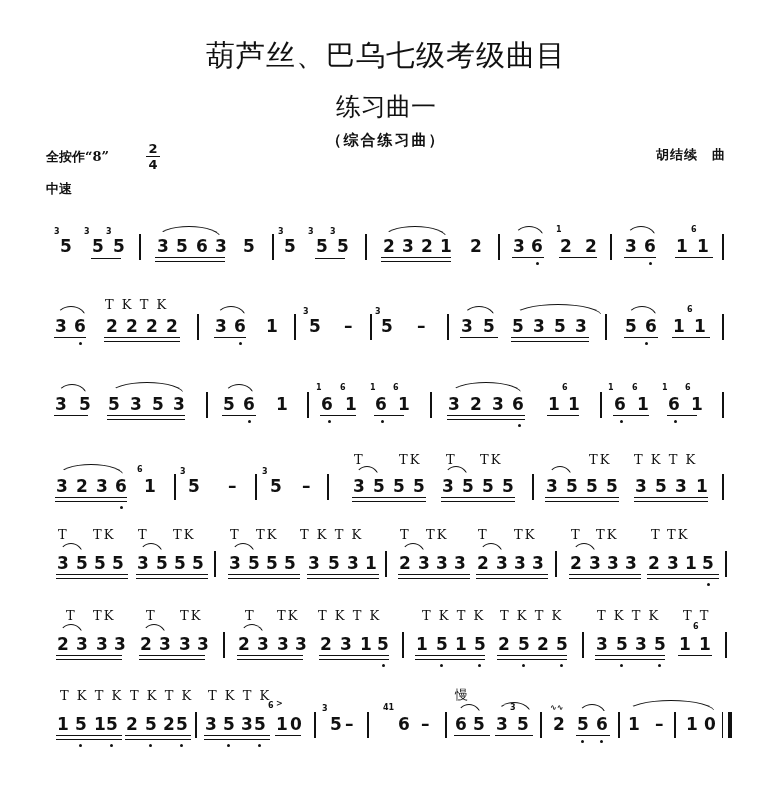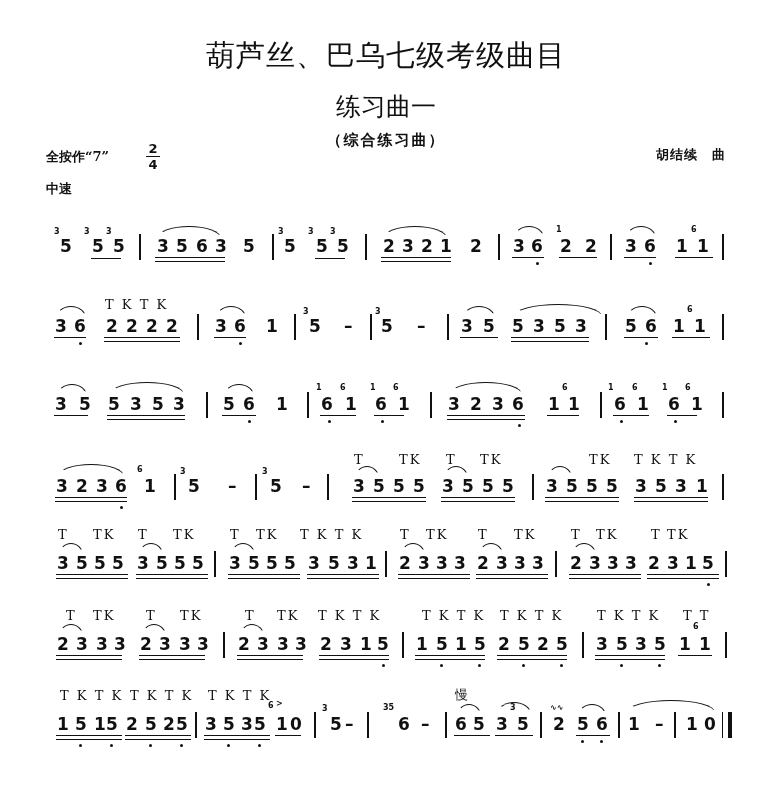--- a/index.html
+++ b/index.html
@@ -22,21 +22,21 @@
   .slur{position:absolute;border:1.5px solid #111;border-color:#111 transparent transparent transparent;border-radius:50%/100% 100% 0 0;height:10px;}
   .ldot{position:absolute;width:3px;height:3px;border-radius:50%;background:#111;}
   .dbl{position:absolute;width:5px;height:26px;border-left:1.5px solid #111;border-right:4px solid #111;}
 </style>
 </head>
 <body>
 
 <div class="abs title">葫芦丝、巴乌七级考级曲目</div>
 <div class="abs subtitle">练习曲一</div>
 <div class="abs subsub">（综合练习曲）</div>
-<div class="abs key">全按作“7”</div>
+<div class="abs key">全按作“8”</div>
 <div class="abs tsig">
   <span>2</span>
   <span class="bar"></span>
   <span>4</span>
 </div>
 <div class="abs tempo">中速</div>
 <div class="abs composer">胡结续　曲</div>
 
 <div id="score">
     <div class="grace" style="left: 54px; top: 228px;">3</div>
@@ -431,21 +431,21 @@
     <div class="grace" style="left: 268px; top: 702px;">6</div>
     <div class="grace" style="left: 276px; top: 700px;">&gt;</div>
     <div class="n" style="left: 276px; top: 714px;">1</div>
     <div class="n" style="left: 290px; top: 714px;">0</div>
     <div class="ul" style="left: 275px; top: 735px; width: 26px;"></div>
     <div class="bl" style="left: 314px; top: 712px;"></div>
     <div class="grace" style="left: 322px; top: 705px;">3</div>
     <div class="n" style="left: 330px; top: 714px;">5</div>
     <div class="n" style="left: 345px; top: 714px;">–</div>
     <div class="bl" style="left: 367px; top: 712px;"></div>
-    <div class="grace" style="left: 383px; top: 704px;">35</div>
+    <div class="grace" style="left: 383px; top: 704px;">41</div>
     <div class="n" style="left: 398px; top: 714px;">6</div>
     <div class="n" style="left: 421px; top: 714px;">–</div>
     <div class="bl" style="left: 445px; top: 712px;"></div>
     <div class="art" style="left: 455px; top: 686px;">慢</div>
     <div class="slur" style="left: 457px; top: 704px; width: 22px;"></div>
     <div class="n" style="left: 455px; top: 714px;">6</div>
     <div class="n" style="left: 473px; top: 714px;">5</div>
     <div class="ul" style="left: 454px; top: 735px; width: 36px;"></div>
     <div class="slur" style="left: 497px; top: 702px; width: 32px;"></div>
     <div class="n" style="left: 496px; top: 714px;">3</div>

